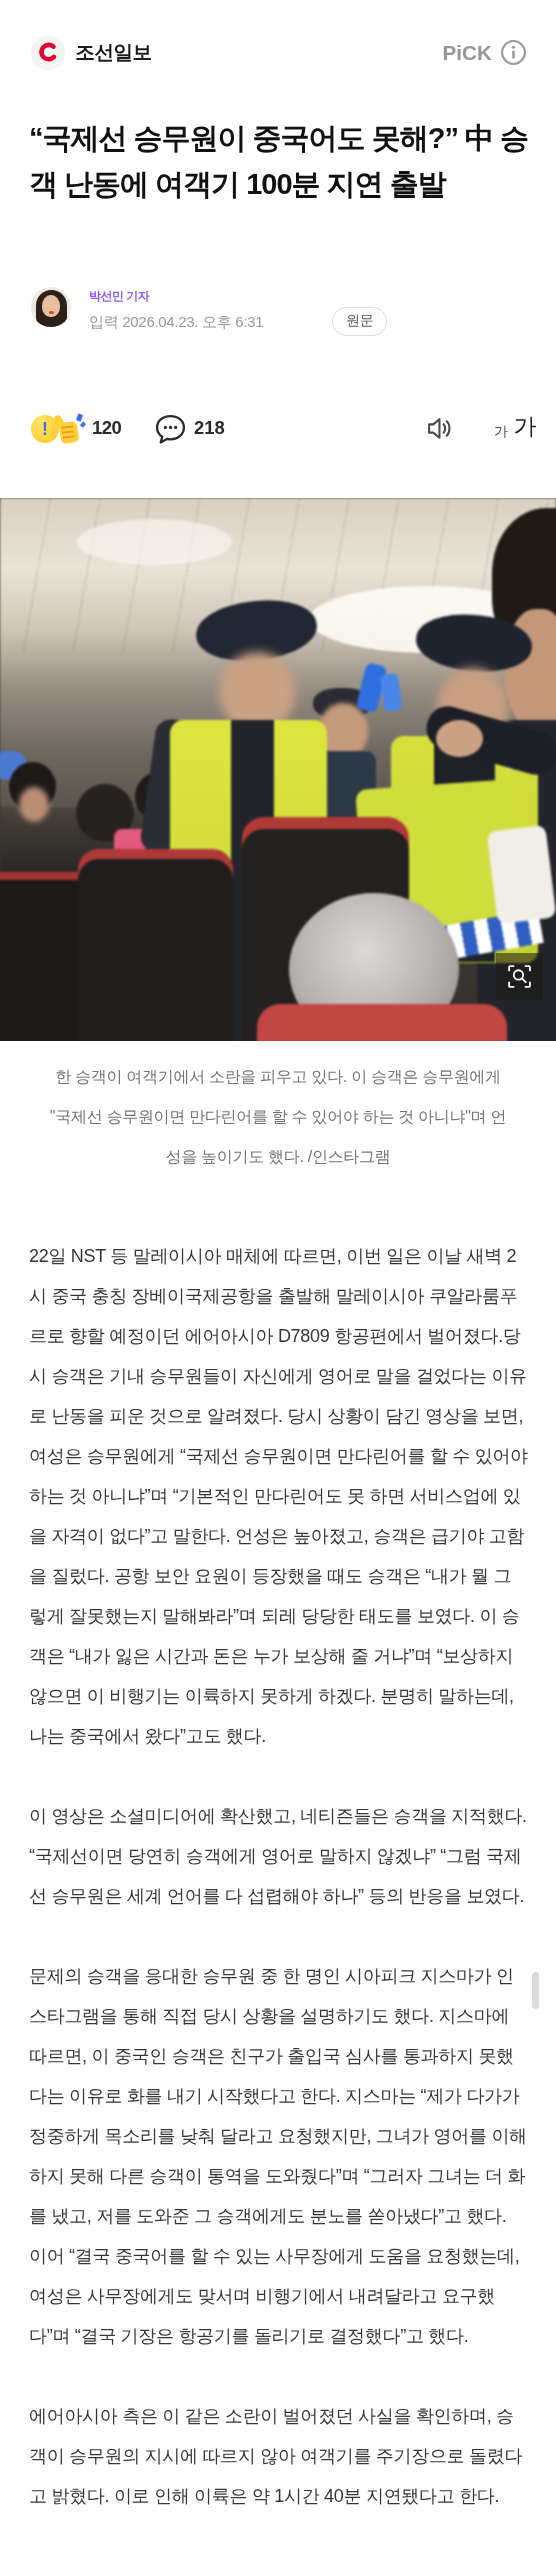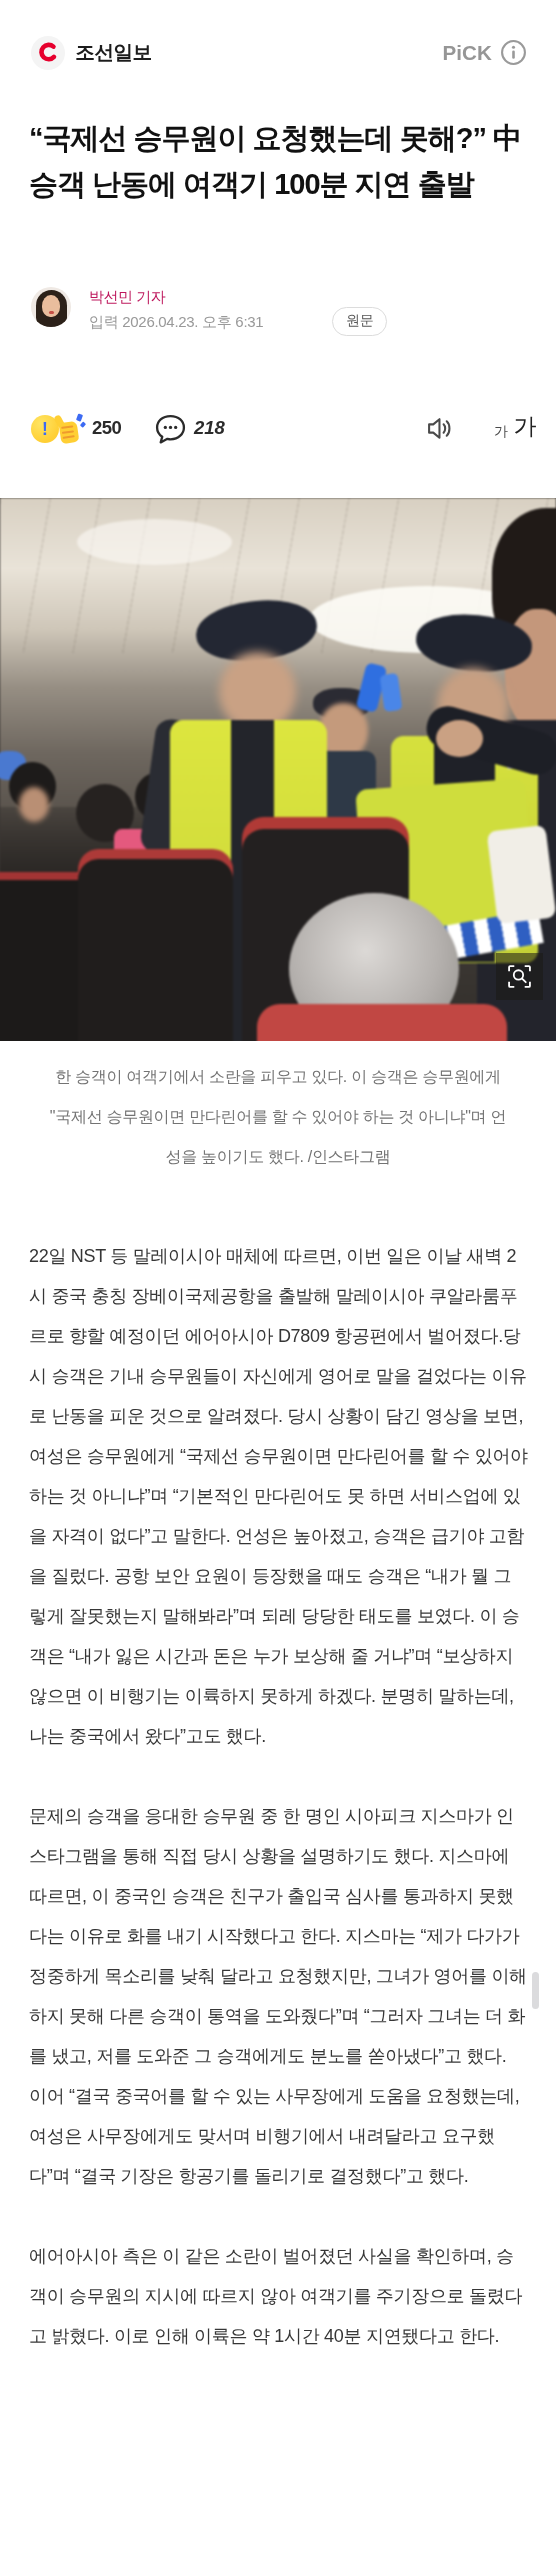--- a/index.html
+++ b/index.html
@@ -21,21 +21,21 @@
   .title{position:absolute;top:96px;left:29px;width:499px;
     font-size:29px;line-height:46px;font-weight:800;color:#111;
     letter-spacing:-1px;word-break:break-all;}
   
   .author{position:absolute;top:286px;left:31px;right:31px;height:43px;}
   .avatar{position:absolute;left:0;top:1px;width:40px;height:40px;border-radius:50%;
     overflow:hidden;background:#efe9e4;cursor:pointer;}
   .avatar .hair{position:absolute;left:4.6px;top:3.1px;width:31px;height:37px;border-radius:15.5px 15.5px 9.3px 9.3px;background:#2c2119;}
   .avatar .face{position:absolute;left:11.3px;top:8.2px;width:17.5px;height:21.6px;border-radius:50% 50% 46% 46%;background:#e9bd9d;}
   .avatar .lips{position:absolute;left:18px;top:24px;width:4.6px;height:2.6px;border-radius:1.5px;background:#c64f45;}
-  .reporter-name{position:absolute;left:58px;top:2.1px;font-size:15px;font-weight:400;color:#be185d;letter-spacing:-0.5px;cursor:pointer;}
+  .reporter-name{position:absolute;left:58px;top:2.1px;font-size:12px;font-weight:700;color:#8b5cf6;letter-spacing:-0.5px;cursor:pointer;}
   .date-line{position:absolute;left:58px;top:27px;font-size:15px;color:#999;letter-spacing:-0.3px;}
   .original-btn{position:absolute;left:301px;top:20.6px;height:27px;padding:0 13px;
     border:1px solid #dcdcdc;border-radius:14.4px;background:#fff;
     font-size:14px;color:#555;display:flex;align-items:center;cursor:pointer;letter-spacing:-0.3px;}
   
   .react-row{position:absolute;top:412px;left:31px;right:25px;height:36px;}
   .emoji-group{position:absolute;left:0;top:2.1px;width:62px;height:30px;cursor:pointer;}
   .emo1{position:absolute;left:0;top:1px;width:28px;height:28px;border-radius:50%;
     background:radial-gradient(circle at 35% 30%,#ffe564,#ffcf34 70%);
     display:flex;align-items:center;justify-content:center;
@@ -45,21 +45,21 @@
     background:#ffcf34;transform:rotate(-8deg);overflow:hidden;}
   .emo2 .fist i{position:absolute;left:2.1px;width:12.4px;height:2.1px;border-radius:1px;background:#ef9b2d;display:block;}
   .emo2 .fist i:nth-child(1){top:4.1px}.emo2 .fist i:nth-child(2){top:9.3px}.emo2 .fist i:nth-child(3){top:14.4px}
   .emo2 .thumb{position:absolute;left:1px;top:1px;width:6.7px;height:13.4px;border-radius:3.6px;
     background:#ffcf34;transform:rotate(-28deg);}
   .emo2 .sp1,.emo2 .sp2{position:absolute;background:#3d6bf3;border-radius:1px;}
   .emo2 .sp1{right:3.1px;top:0;width:4.6px;height:7.2px;transform:rotate(20deg);}
   .emo2 .sp2{right:0;top:8.2px;width:3.6px;height:5.2px;transform:rotate(40deg);}
   .react-count{position:absolute;top:5.2px;font-size:18.5px;font-weight:700;color:#2b2b2b;letter-spacing:-0.5px;}
   .count-emotion{left:61px;}
-  .comment-btn{position:absolute;left:123px;top:1px;width:103px;height:32px;cursor:pointer;font-style:italic;}
+  .comment-btn{position:absolute;left:123px;top:1px;width:103px;height:32px;cursor:pointer;}
   .count-comment{left:40px;top:4.1px;position:absolute;font-size:18.5px;font-weight:700;color:#2b2b2b;}
   .listen-btn{position:absolute;left:395px;top:3.1px;width:29px;height:27px;cursor:pointer;}
   .font-size-btn{position:absolute;left:463px;top:0;width:62px;height:33px;cursor:pointer;}
   .ga-small{position:absolute;left:0;bottom:4.1px;font-size:14px;color:#4a4a4a;}
   .ga-big{position:absolute;left:19.6px;bottom:3.1px;font-size:23px;font-weight:500;color:#222;}
   
   .photo{position:absolute;top:498px;left:0;width:556px;height:543px;overflow:hidden;background:#3b3733;cursor:pointer;}
   .photo-art{position:absolute;inset:0;filter:blur(1.3px);}
   .photo-art .bg{position:absolute;inset:0;
     background:linear-gradient(180deg,#d8d0c2 0%,#e9e3d8 13%,#cfc7b9 24%,#968e83 35%,#6e675f 47%,#524c46 62%,#3f3a36 78%,#312e2a 100%);}
@@ -139,21 +139,21 @@
     <span>
       <svg width="27" height="27" viewBox="0 0 52 52">
         <circle cx="26" cy="26" r="22" fill="none" stroke="#9a9a9a" stroke-width="4"></circle>
         <circle cx="26" cy="16" r="3" fill="#9a9a9a"></circle>
         <rect x="23.5" y="22" width="5" height="16" rx="2.5" fill="#9a9a9a"></rect>
       </svg>
     </span>
   </div>
 </div>
 
-<h1 class="title">“국제선 승무원이 요청했는데 못해?” 中 승객 난동에 여객기 100분 지연 출발</h1>
+<h1 class="title">“국제선 승무원이 중국어도 못해?” 中 승객 난동에 여객기 100분 지연 출발</h1>
 
 <div class="author">
   <div class="avatar">
     <div class="hair"></div>
     <div class="face"></div>
     <div class="lips"></div>
   </div>
   <div class="reporter-name">박선민 기자</div>
   <div class="date-line">입력 2026.04.23. 오후 6:31</div>
   <div class="original-btn">원문</div>
@@ -166,21 +166,21 @@
       <div class="thumb"></div>
       <div class="fist">
           <i></i>
           <i></i>
           <i></i>
         </div>
       <div class="sp1"></div>
         <div class="sp2"></div>
     </div>
   </div>
-  <span class="react-count count-emotion">250</span>
+  <span class="react-count count-emotion">120</span>
 
   <div class="comment-btn">
     <span>
       <svg width="33" height="32" viewBox="0 0 64 62">
         <path d="M32 6 C16 6 6 16 6 28 C6 36 10 42 16 46 L13 57 L26 50 C28 50.5 30 51 32 51 C48 51 58 40 58 28 C58 16 48 6 32 6 Z" fill="none" stroke="#2b2b2b" stroke-width="4.5" stroke-linejoin="round"></path>
         <circle cx="22" cy="28" r="3.2" fill="#2b2b2b"></circle>
         <circle cx="32" cy="28" r="3.2" fill="#2b2b2b"></circle>
         <circle cx="42" cy="28" r="3.2" fill="#2b2b2b"></circle>
       </svg>
     </span>
@@ -259,18 +259,19 @@
         <line x1="29" y1="28" x2="36" y2="35" stroke="#fff" stroke-width="3.5" stroke-linecap="round"></line>
       </svg>
     </span>
   </div>
 </div>
 
 <div class="caption">한 승객이 여객기에서 소란을 피우고 있다. 이 승객은 승무원에게 "국제선 승무원이면 만다린어를 할 수 있어야 하는 것 아니냐"며 언성을 높이기도 했다. /인스타그램</div>
 
 <div class="article-body">
     <p>22일 NST 등 말레이시아 매체에 따르면, 이번 일은 이날 새벽 2시 중국 충칭 장베이국제공항을 출발해 말레이시아 쿠알라룸푸르로 향할 예정이던 에어아시아 D7809 항공편에서 벌어졌다.당시 승객은 기내 승무원들이 자신에게 영어로 말을 걸었다는 이유로 난동을 피운 것으로 알려졌다. 당시 상황이 담긴 영상을 보면, 여성은 승무원에게 “국제선 승무원이면 만다린어를 할 수 있어야 하는 것 아니냐”며 “기본적인 만다린어도 못 하면 서비스업에 있을 자격이 없다”고 말한다. 언성은 높아졌고, 승객은 급기야 고함을 질렀다. 공항 보안 요원이 등장했을 때도 승객은 “내가 뭘 그렇게 잘못했는지 말해봐라”며 되레 당당한 태도를 보였다. 이 승객은 “내가 잃은 시간과 돈은 누가 보상해 줄 거냐”며 “보상하지 않으면 이 비행기는 이륙하지 못하게 하겠다. 분명히 말하는데, 나는 중국에서 왔다”고도 했다.</p>
+    <p>이 영상은 소셜미디어에 확산했고, 네티즌들은 승객을 지적했다. “국제선이면 당연히 승객에게 영어로 말하지 않겠냐” “그럼 국제선 승무원은 세계 언어를 다 섭렵해야 하나” 등의 반응을 보였다.</p>
     <p>문제의 승객을 응대한 승무원 중 한 명인 시아피크 지스마가 인스타그램을 통해 직접 당시 상황을 설명하기도 했다. 지스마에 따르면, 이 중국인 승객은 친구가 출입국 심사를 통과하지 못했다는 이유로 화를 내기 시작했다고 한다. 지스마는 “제가 다가가 정중하게 목소리를 낮춰 달라고 요청했지만, 그녀가 영어를 이해하지 못해 다른 승객이 통역을 도와줬다”며 “그러자 그녀는 더 화를 냈고, 저를 도와준 그 승객에게도 분노를 쏟아냈다”고 했다. 이어 “결국 중국어를 할 수 있는 사무장에게 도움을 요청했는데, 여성은 사무장에게도 맞서며 비행기에서 내려달라고 요구했다”며 “결국 기장은 항공기를 돌리기로 결정했다”고 했다.</p>
     <p>에어아시아 측은 이 같은 소란이 벌어졌던 사실을 확인하며, 승객이 승무원의 지시에 따르지 않아 여객기를 주기장으로 돌렸다고 밝혔다. 이로 인해 이륙은 약 1시간 40분 지연됐다고 한다.</p>
   </div>
 
 <div class="scroll-frag frag-a"></div>
 
 
 </body></html>

